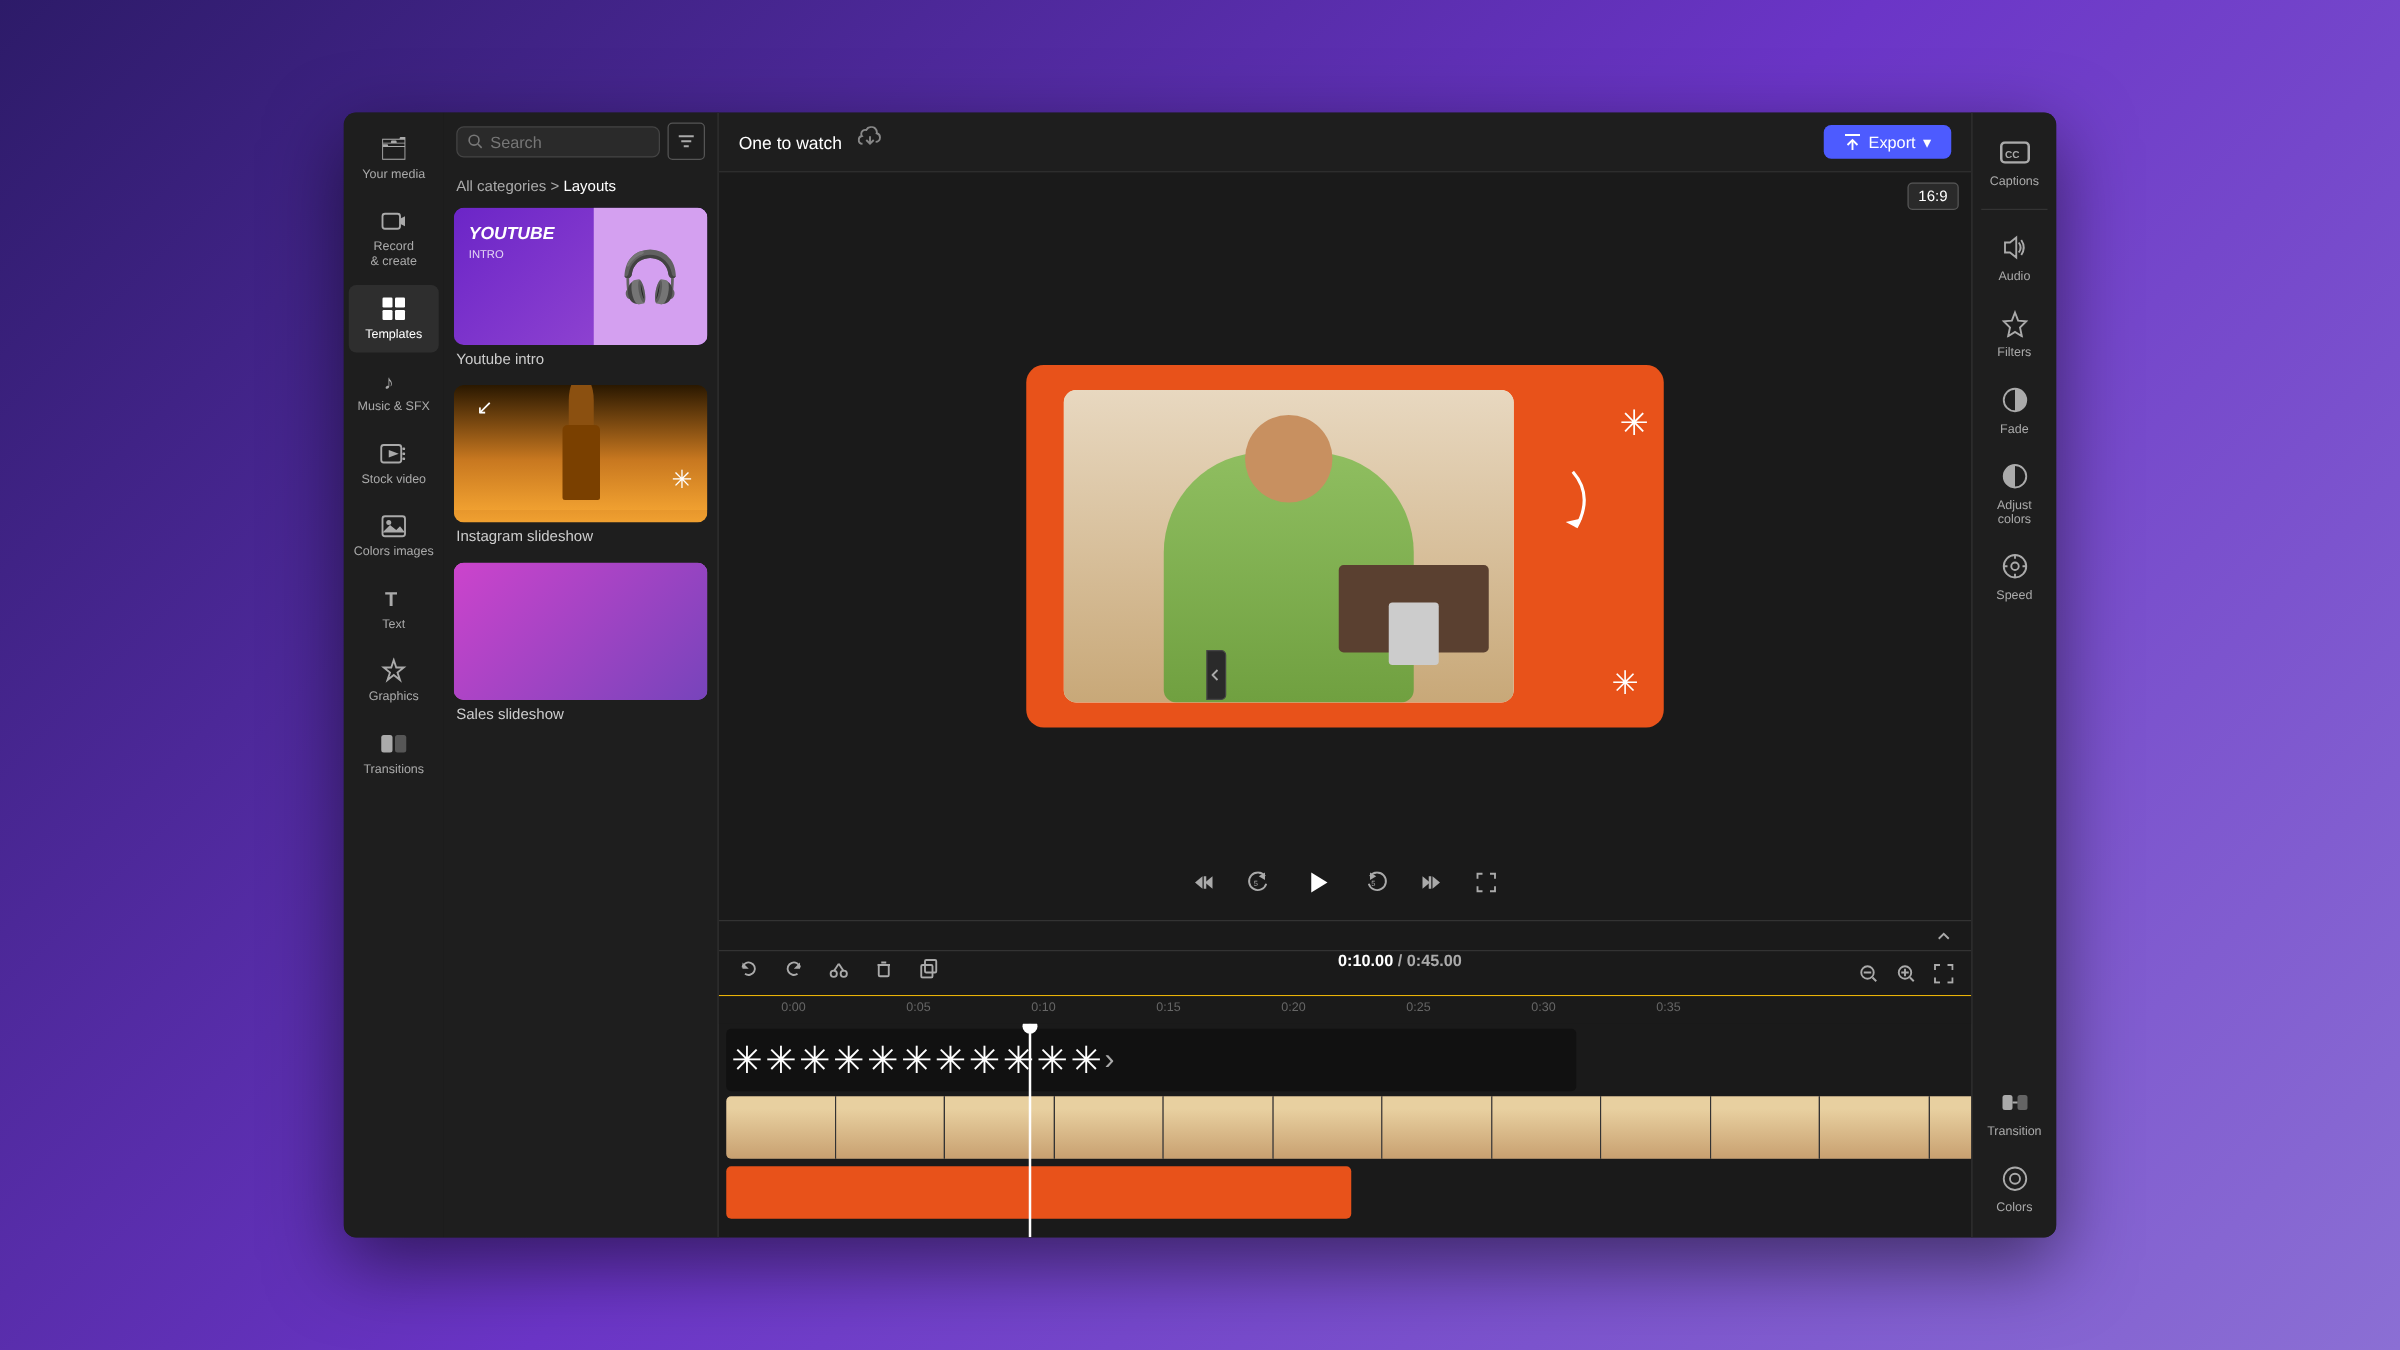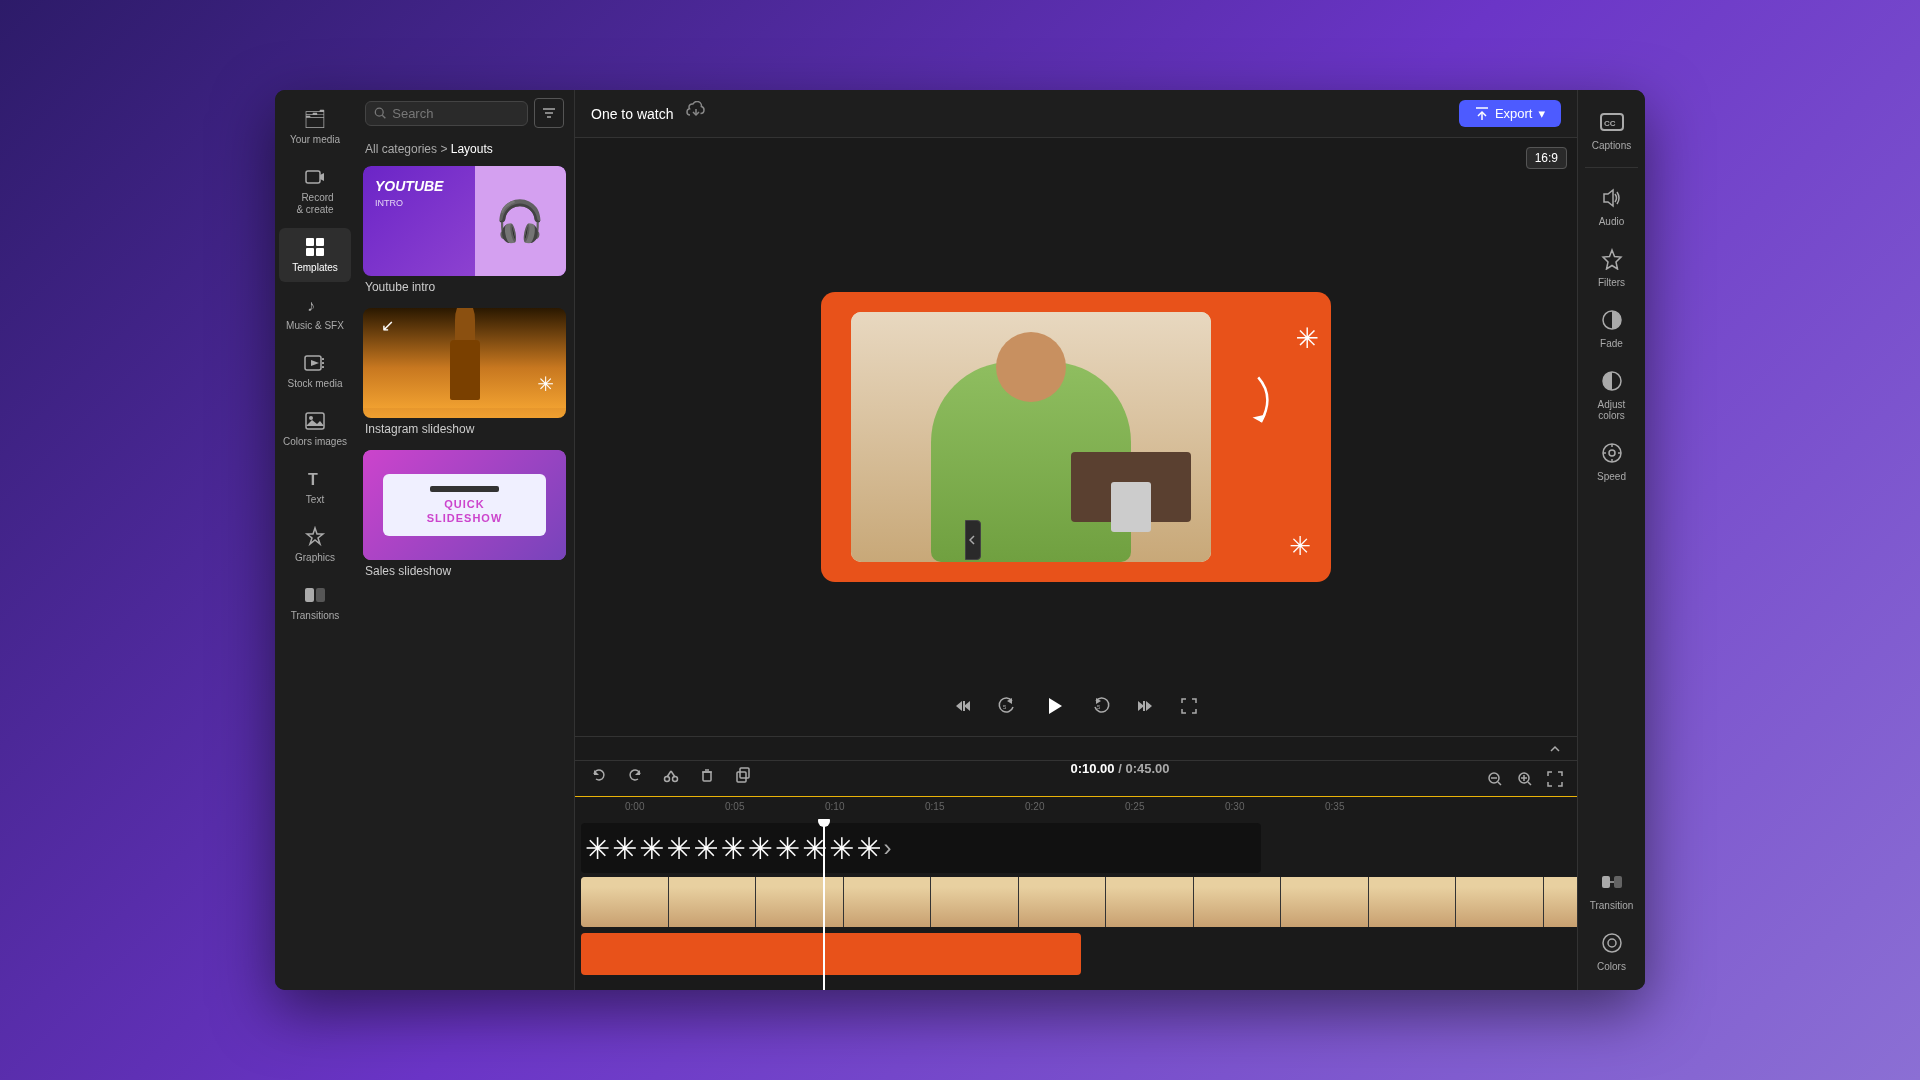--- a/index.html
+++ b/index.html
@@ -90,21 +90,21 @@
     .sidebar-icon-item .icon-shape {
       width: 22px;
       height: 22px;
       display: flex;
       align-items: center;
       justify-content: center;
       font-size: 18px;
     }
     .sidebar-icon-item .icon-label {
       font-size: 10px;
-      text-align: right;
+      text-align: center;
       line-height: 1.2;
     }
     
     .panel {
       width: 220px;
       background: #1e1e1e;
       border-right: 1px solid #333;
       display: flex;
       flex-direction: column;
       flex-shrink: 0;
@@ -569,21 +569,21 @@
       <div class="sidebar-icon-item">
         <div class="icon-shape">
           <svg width="22" height="22" viewBox="0 0 22 22">
             <rect x="1" y="4" width="16" height="14" rx="2" fill="none" stroke="#aaa" stroke-width="1.5"></rect>
             <polygon points="7,8 15,11 7,14" fill="#aaa"></polygon>
             <rect x="18" y="6" width="2" height="2" rx="0.5" fill="#aaa"></rect>
             <rect x="18" y="10" width="2" height="2" rx="0.5" fill="#aaa"></rect>
             <rect x="18" y="14" width="2" height="2" rx="0.5" fill="#aaa"></rect>
           </svg>
         </div>
-        <span class="icon-label">Stock media</span>
+        <span class="icon-label">Stock video</span>
       </div>
       <div class="sidebar-icon-item">
         <div class="icon-shape">
           <svg width="22" height="22" viewBox="0 0 22 22">
             <rect x="2" y="3" width="18" height="16" rx="2" fill="none" stroke="#aaa" stroke-width="1.5"></rect>
             <circle cx="7" cy="8" r="2" fill="#aaa"></circle>
             <polygon points="2,16 8,10 13,14 16,11 20,16" fill="#aaa"></polygon>
           </svg>
         </div>
         <span class="icon-label">Colors images</span>
@@ -666,25 +666,20 @@
               </div>
             </div>
           </div>
           <div class="template-name">Instagram slideshow</div>
         </div>
 
         <div class="template-card">
           <div class="template-img">
             <div class="sales-card">
               <div style="position:absolute;top:0;left:0;right:0;bottom:0;background:linear-gradient(135deg,#cc44cc,#7744bb);"></div>
-              <div style="position:relative;z-index:1;display:flex;flex-direction:column;align-items:center;justify-content:center;width:80%;background:#f0f0ff;border-radius:6px;padding:12px;gap:2px;">
-                <div style="width:50%;height:6px;background:#333;border-radius:2px;margin-bottom:4px;"></div>
-                <div class="quick" style="font-size:11px;font-weight:900;color:#cc44cc;letter-spacing:1px;">QUICK</div>
-                <div class="slideshow" style="font-size:11px;font-weight:900;color:#cc44cc;letter-spacing:1px;">SLIDESHOW</div>
-              </div>
             </div>
           </div>
           <div class="template-name">Sales slideshow</div>
         </div>
       </div>
     </div>
 
     <div class="center-area" style="position:relative;">
 
       <div class="top-bar">

